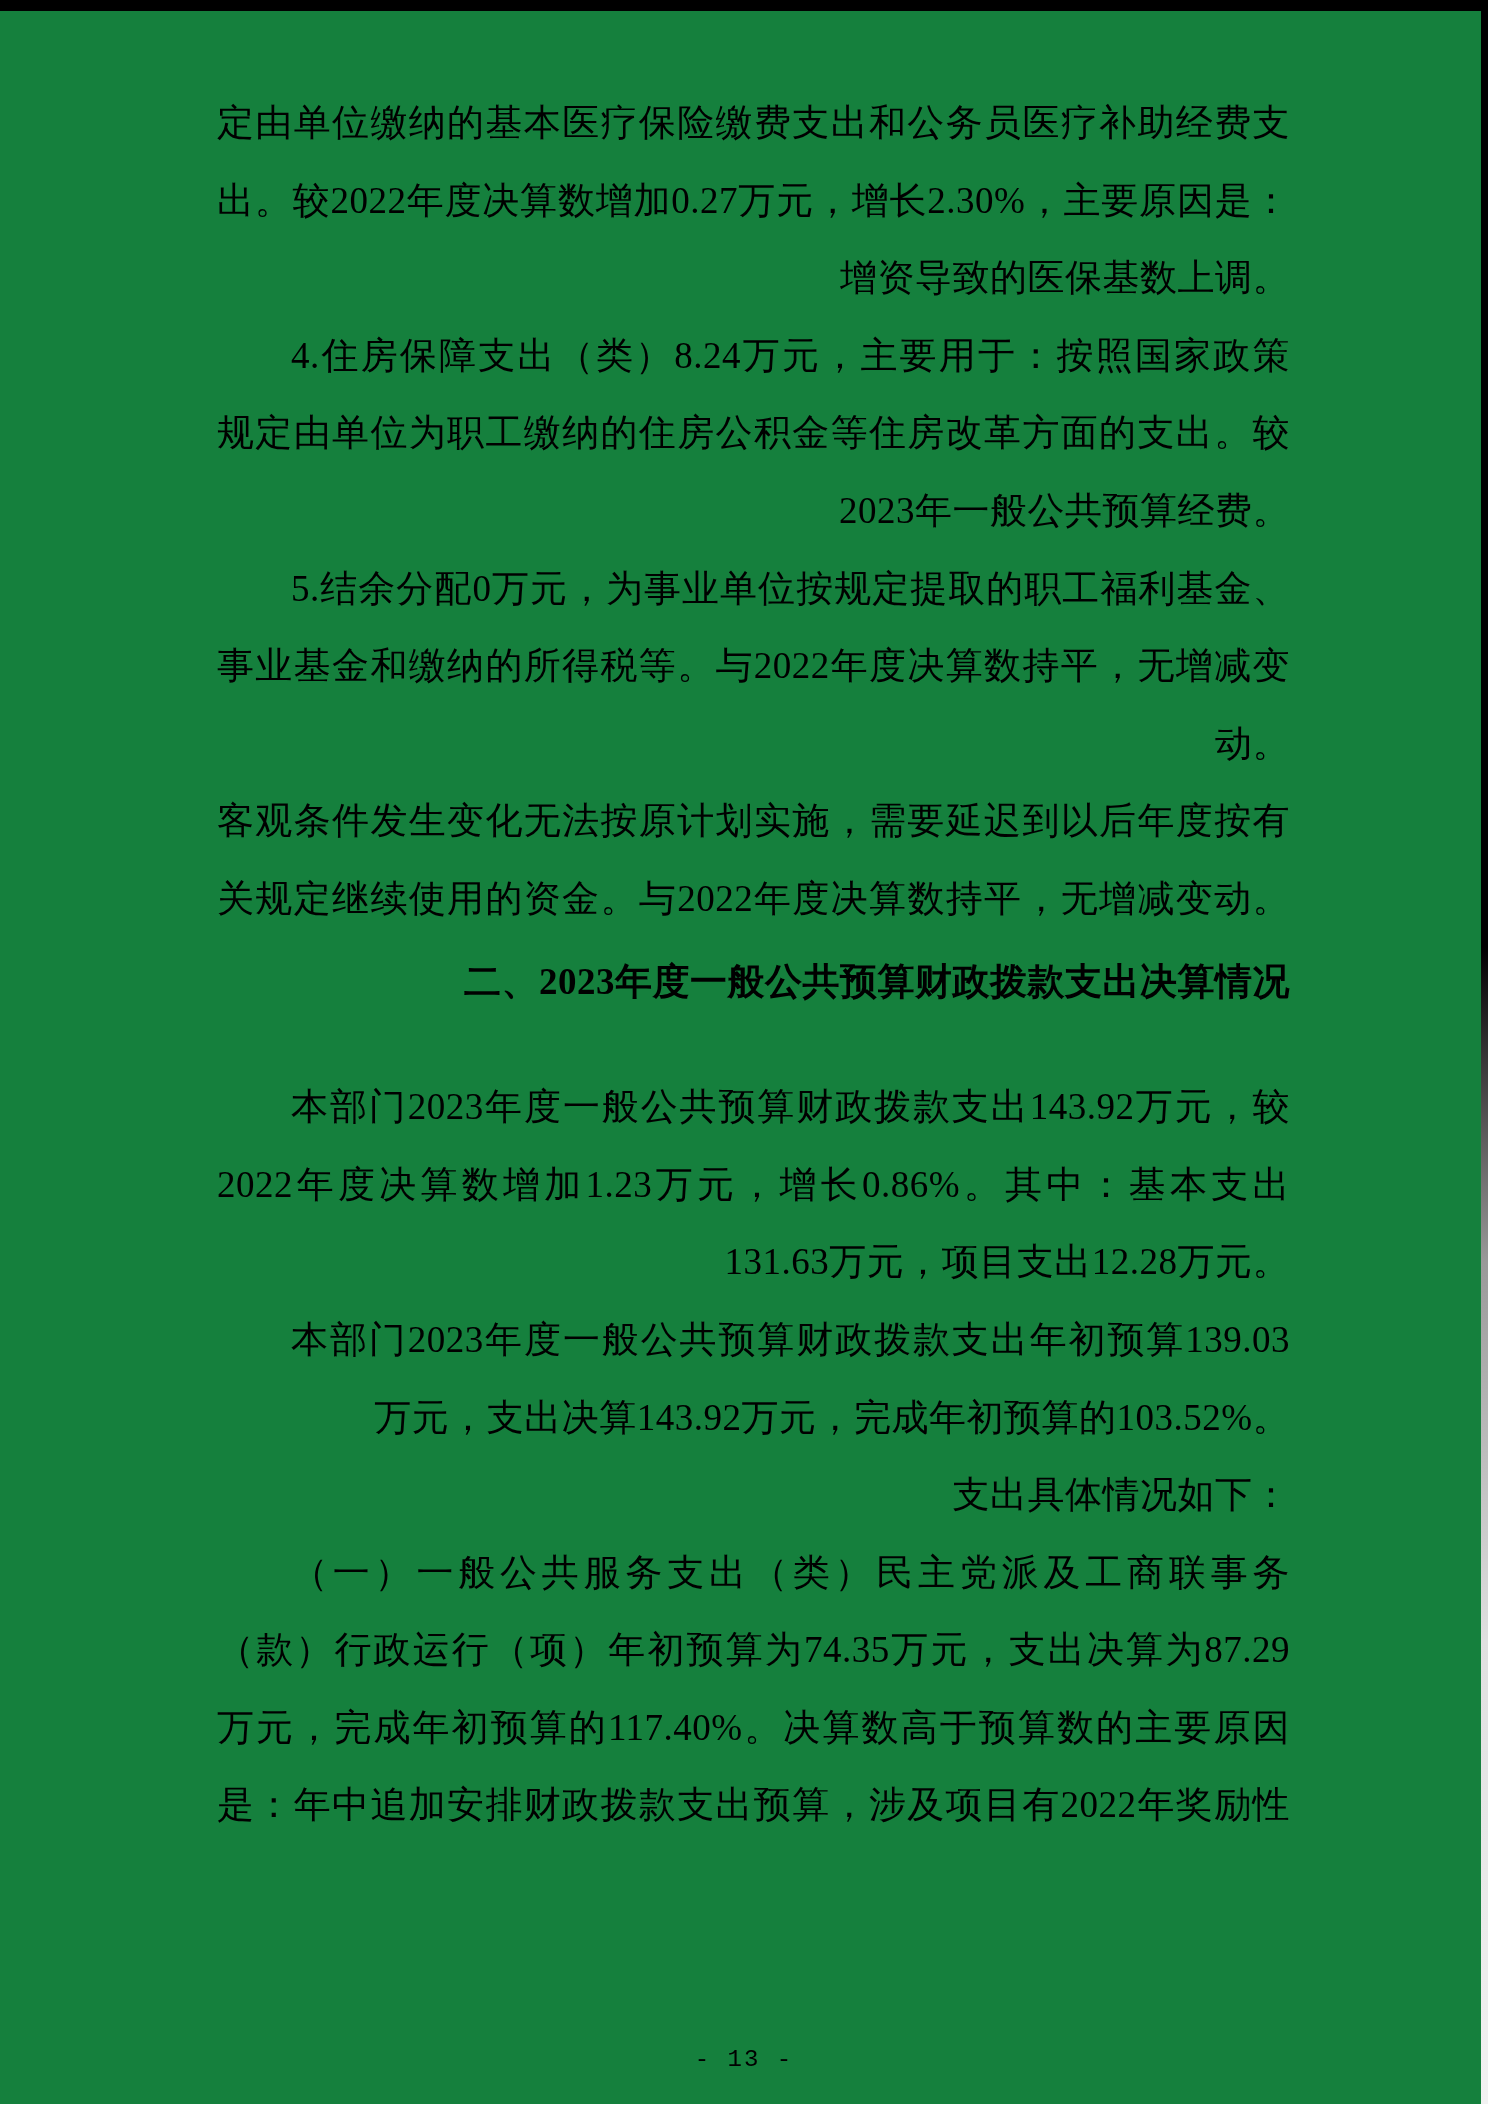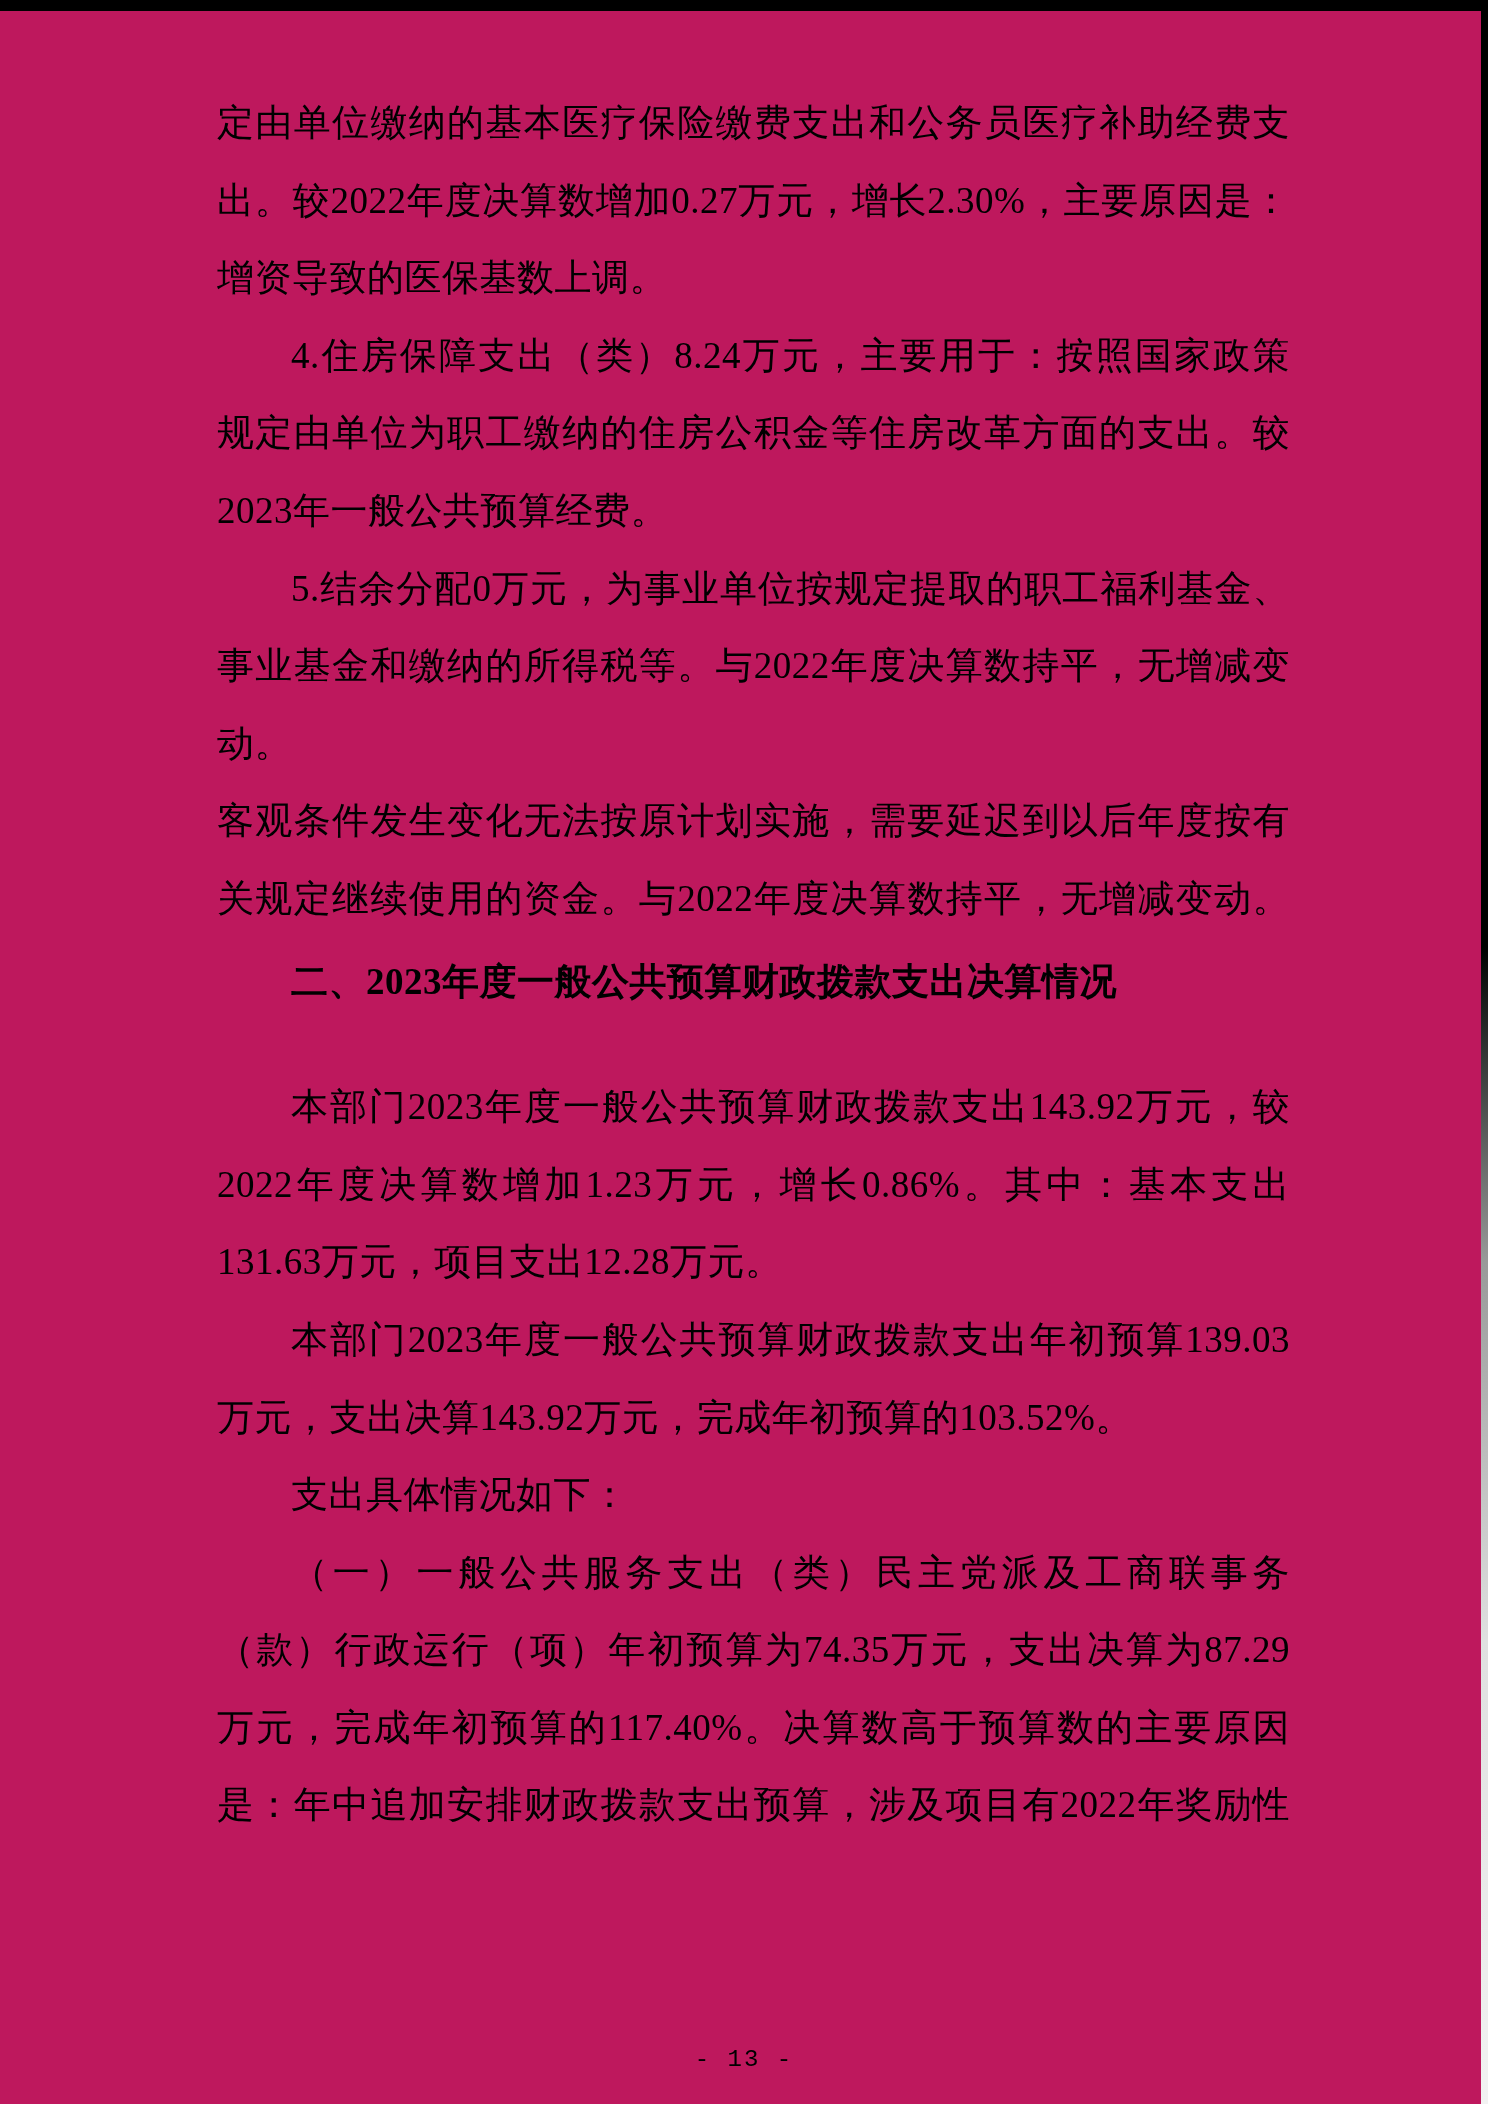--- a/index.html
+++ b/index.html
@@ -4,21 +4,21 @@
 <style>
   html, body {
     margin: 0;
     padding: 0;
     background: #ffffff;
   }
   .page {
     position: relative;
     width: 1488px;
     height: 2104px;
-    background: #be185d;
+    background: #15803d;
     overflow: hidden;
     font-family: "Liberation Serif", "DejaVu Serif", serif;
     color: #000000;
   }
   
   .scan-border-top {
     position: absolute;
     top: 0; left: 0;
     width: 100%; height: 11px;
     background: #000000;
@@ -33,21 +33,21 @@
     position: absolute;
     left: 217px;
     top: 84px;
     width: 1073px;
   }
   .line {
     font-size: 37px;
     line-height: 77.6px;
     height: 77.6px;
     white-space: nowrap;
-    text-align: left;
+    text-align: right;
     letter-spacing: 0.5px;
   }
   .line.fill {
     white-space: normal;
     text-align: justify;
     text-align-last: justify;
   }
   .line.indent {
     text-indent: 74px;
   }

